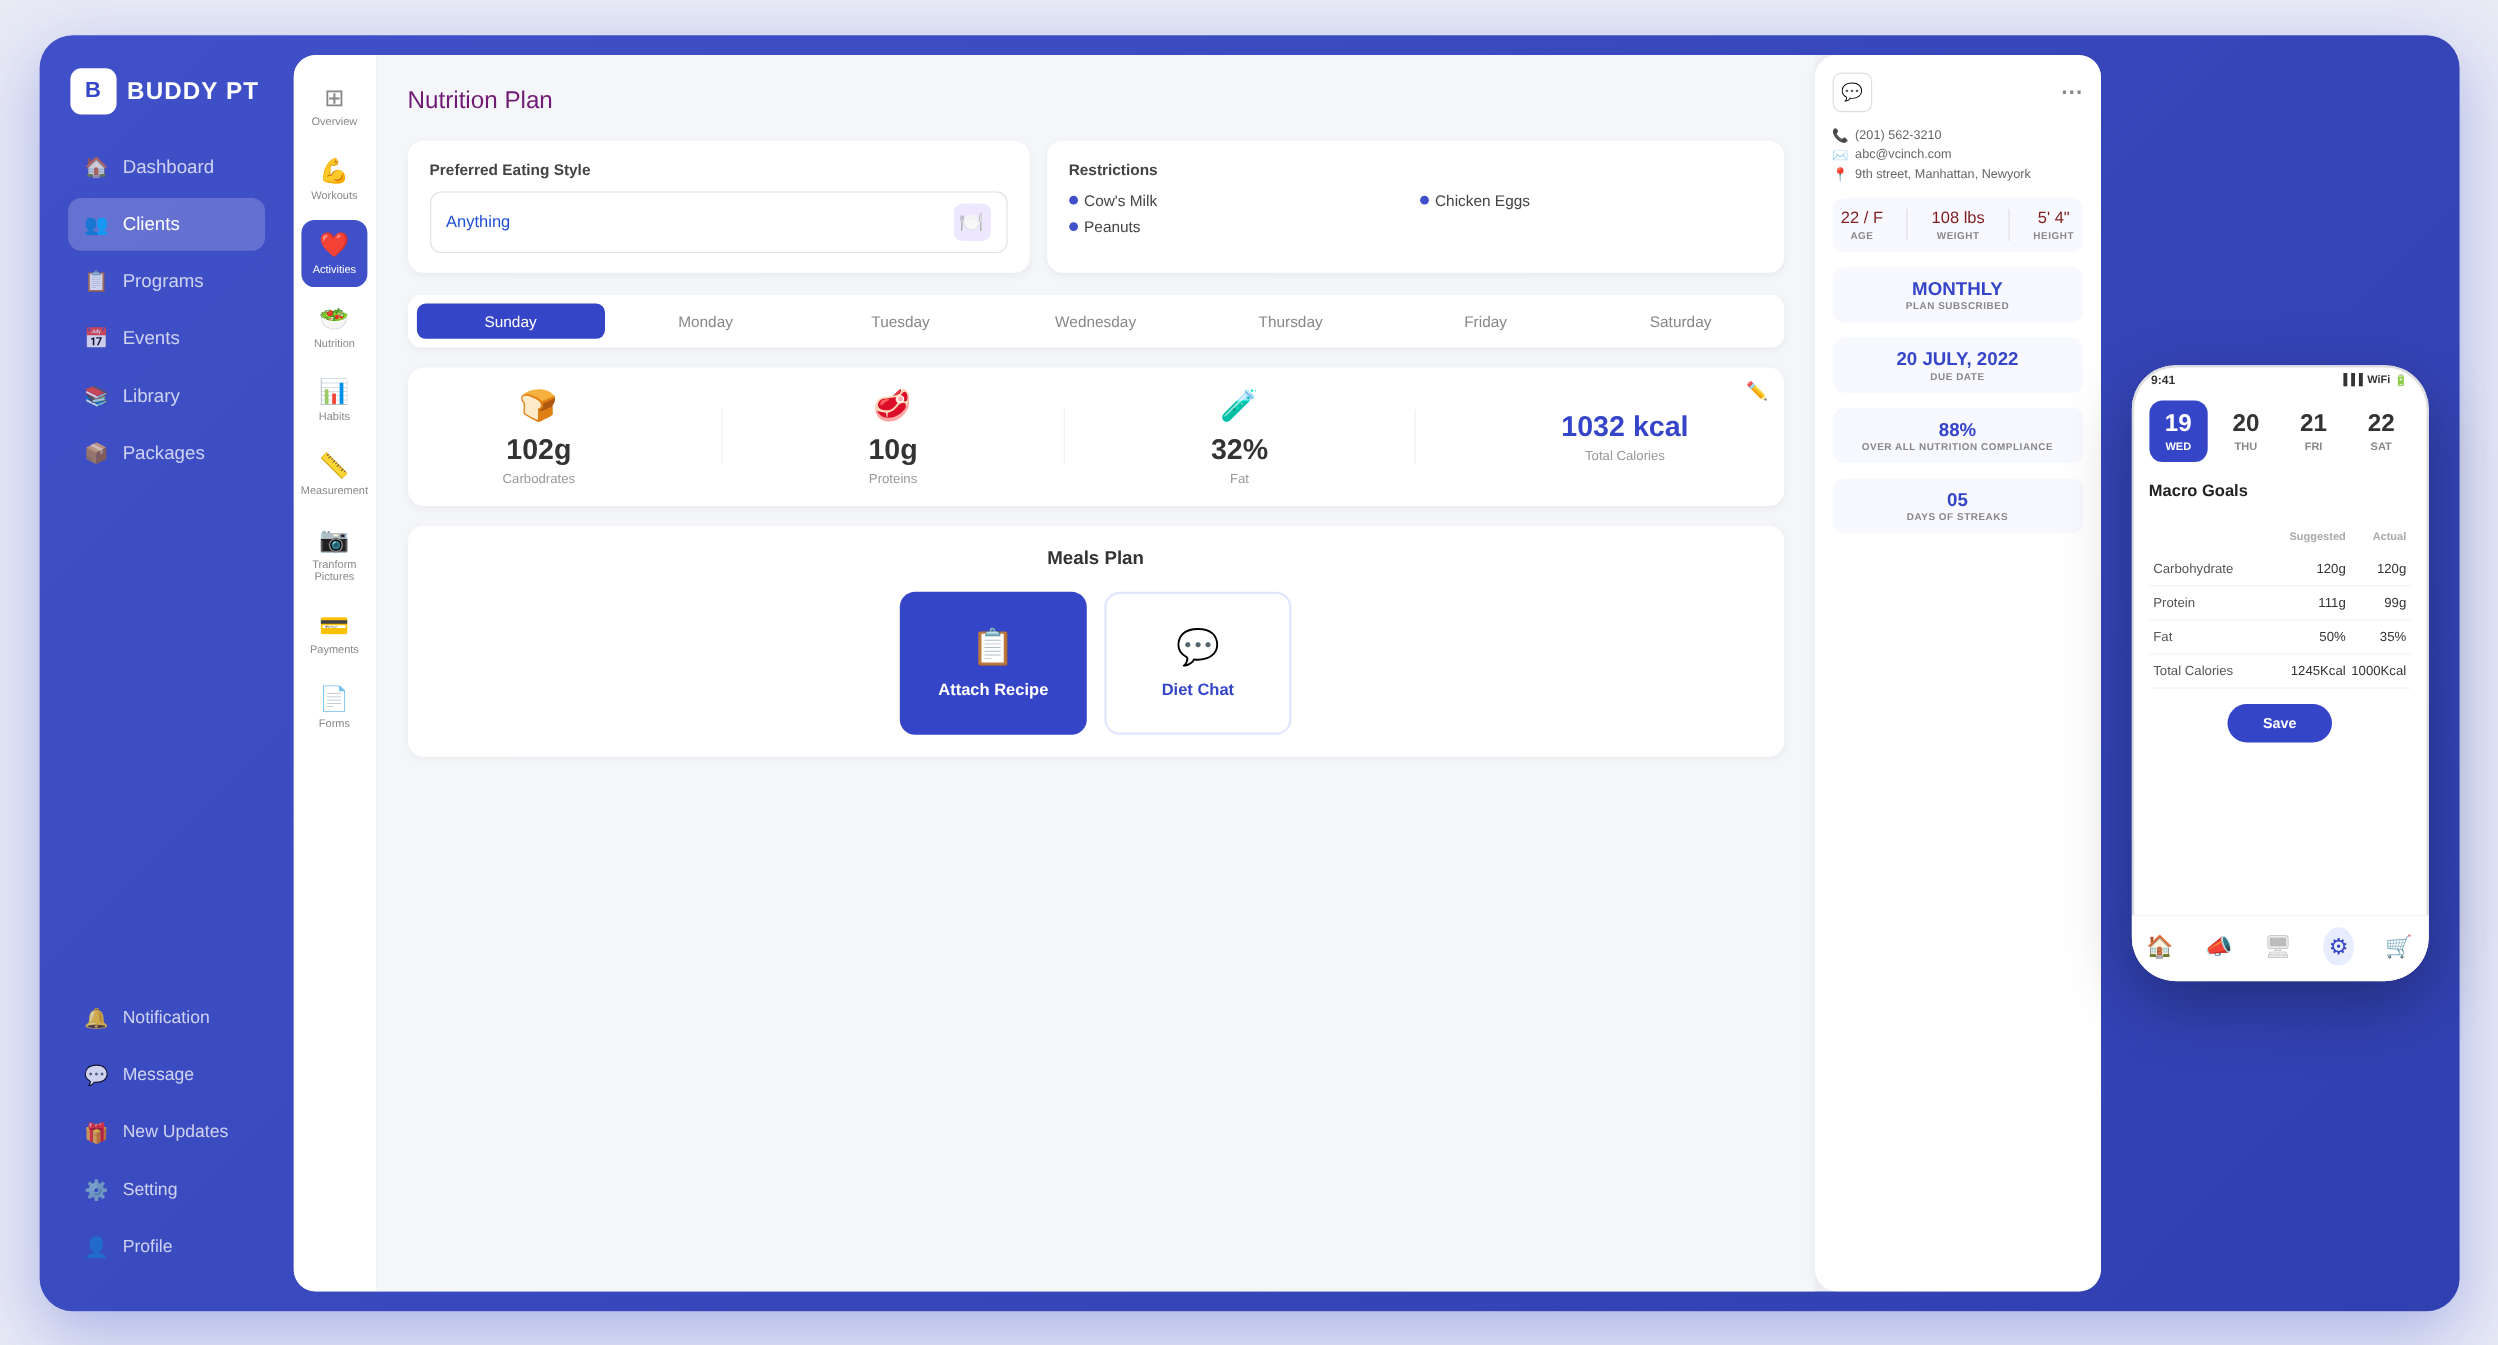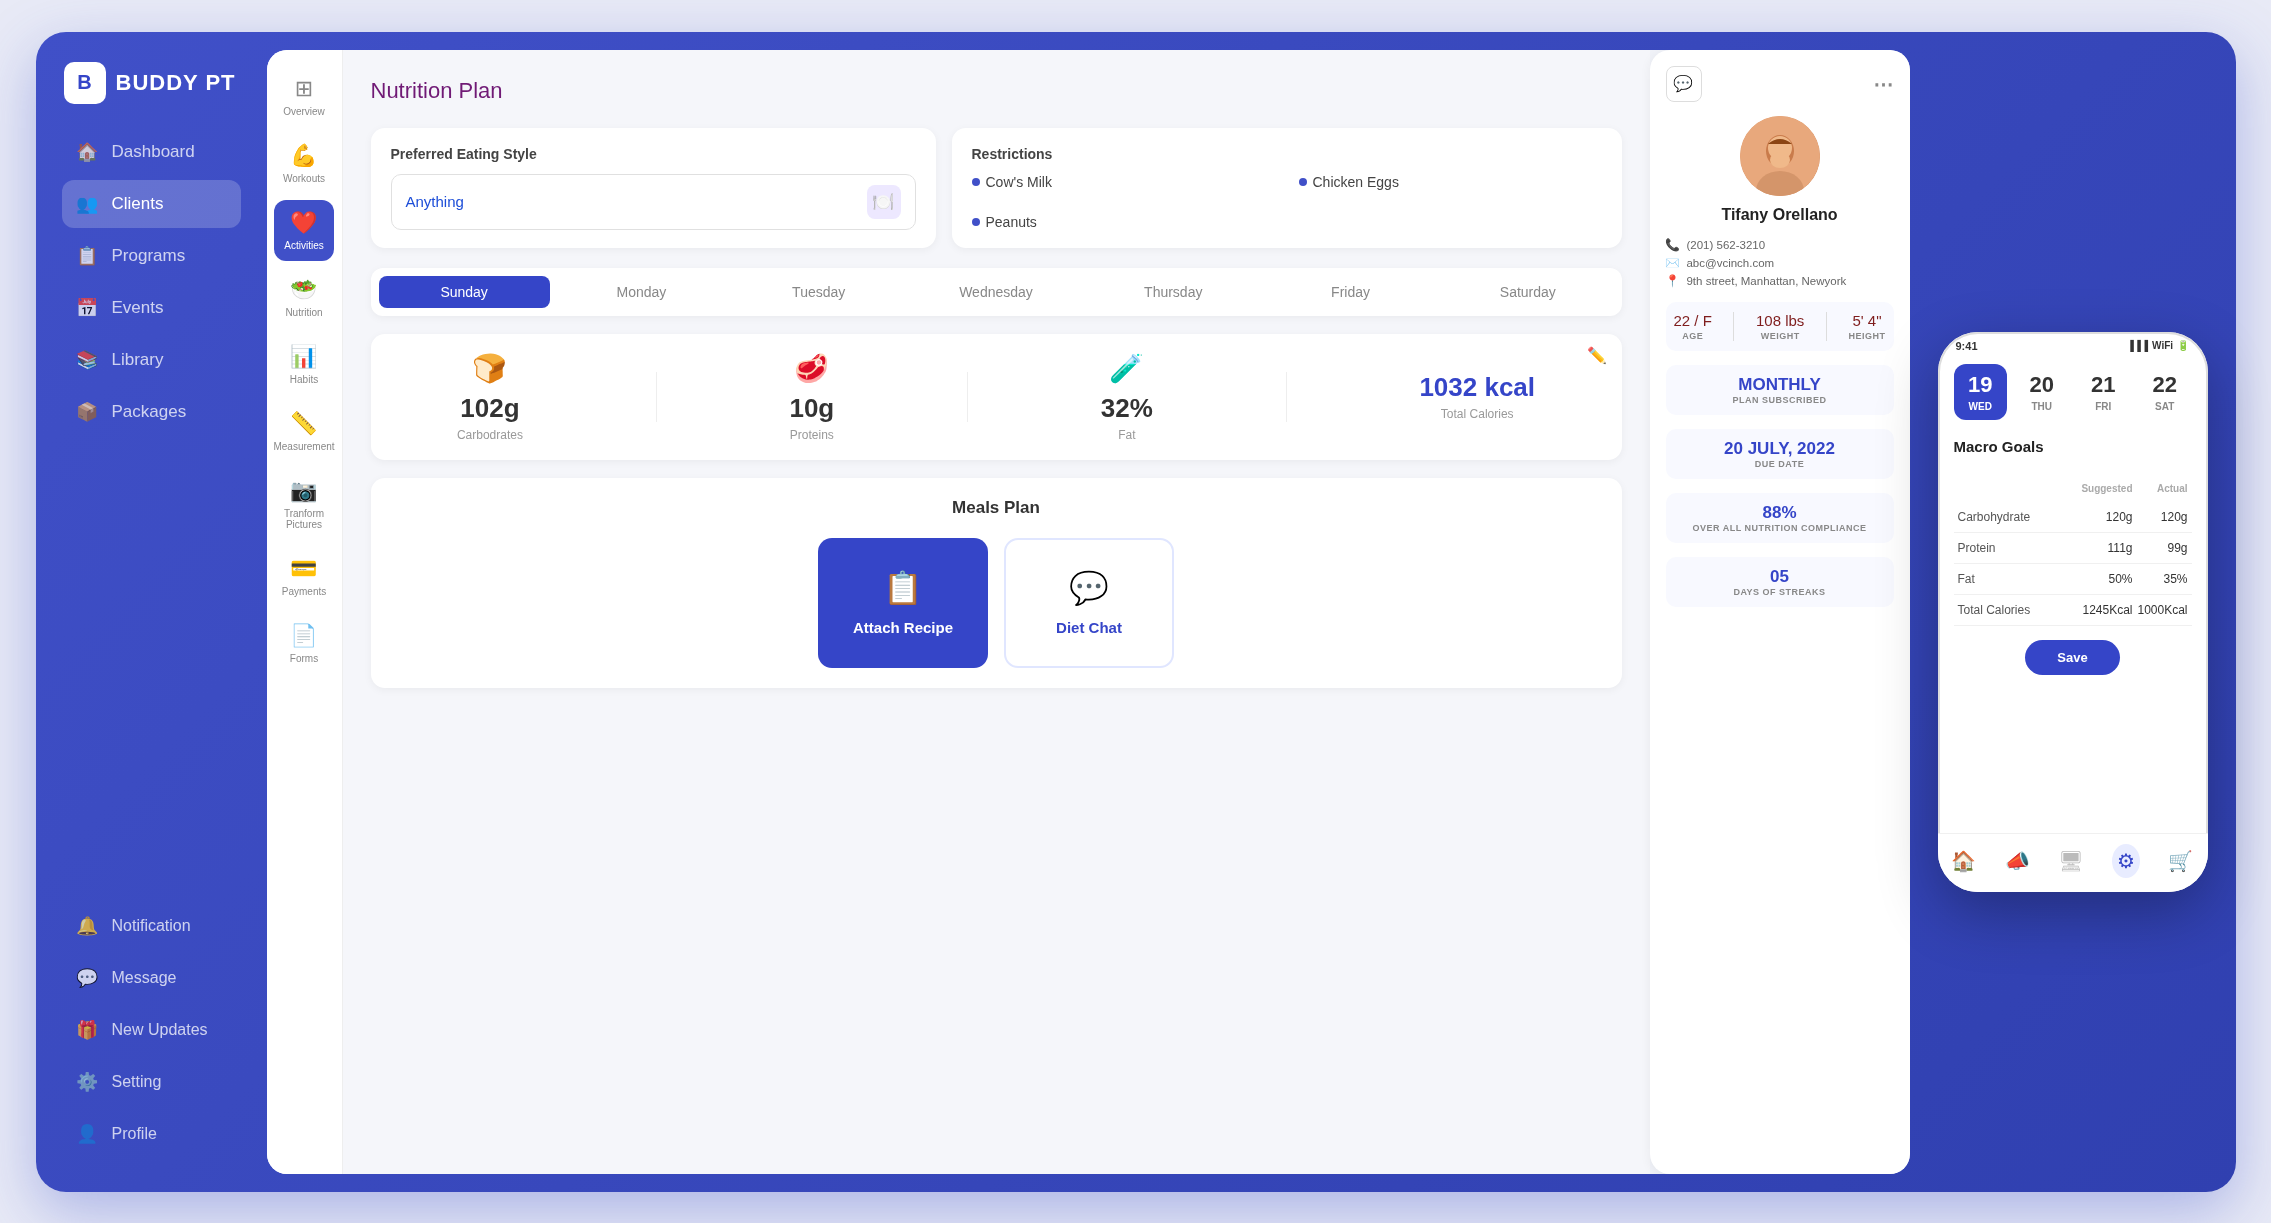--- a/index.html
+++ b/index.html
@@ -224,21 +224,21 @@
     .restrictions-card .card-title {
       font-size: 14px;
       font-weight: 600;
       color: #444;
       margin-bottom: 12px;
     }
 
     .restrictions-grid {
       display: grid;
       grid-template-columns: 1fr 1fr;
-      gap: 24px;
+      gap: 8px;
     }
 
     .restriction-item {
       display: flex;
       align-items: center;
       gap: 6px;
       font-size: 14px;
       color: #444;
     }
 
@@ -863,33 +863,20 @@
         </div>
       </div>
     </div>
 
     <div class="right-sidebar">
       <div class="right-header">
         <div class="chat-icon-btn">💬</div>
         <div class="more-btn">⋯</div>
       </div>
 
-      <div class="profile-section">
-        <div class="avatar">
-          <svg width="80" height="80" viewBox="0 0 80 80" xmlns="http://www.w3.org/2000/svg">
-            <circle cx="40" cy="40" r="40" fill="#e8a87c"></circle>
-            <ellipse cx="40" cy="35" rx="14" ry="16" fill="#c97b4b"></ellipse>
-            <ellipse cx="40" cy="75" rx="24" ry="20" fill="#d4956a"></ellipse>
-            <circle cx="40" cy="32" r="12" fill="#f0b98a"></circle>
-            <path d="M 28 28 Q 40 18 52 28" fill="#8b4513" stroke="none"></path>
-            <ellipse cx="40" cy="44" rx="10" ry="8" fill="#f0b98a"></ellipse>
-          </svg>
-        </div>
-        <div class="profile-name">Tifany Orellano</div>
-      </div>
 
       <div class="profile-info">
         <div class="profile-info-row">
           <span class="profile-info-icon">📞</span>
           <span>(201) 562-3210</span>
         </div>
         <div class="profile-info-row">
           <span class="profile-info-icon">✉️</span>
           <span>abc@vcinch.com</span>
         </div>

